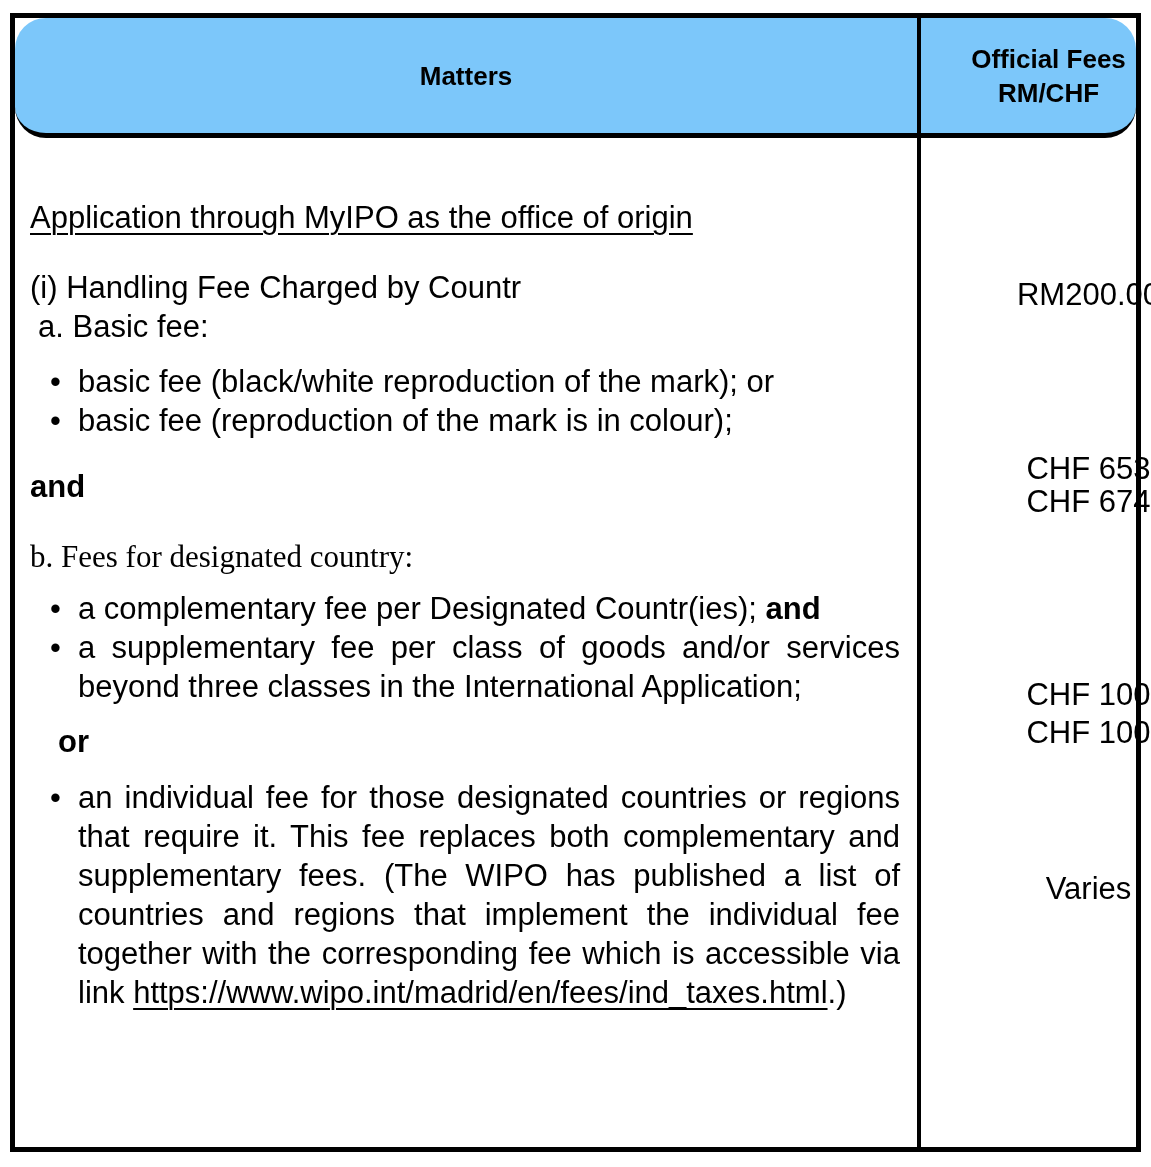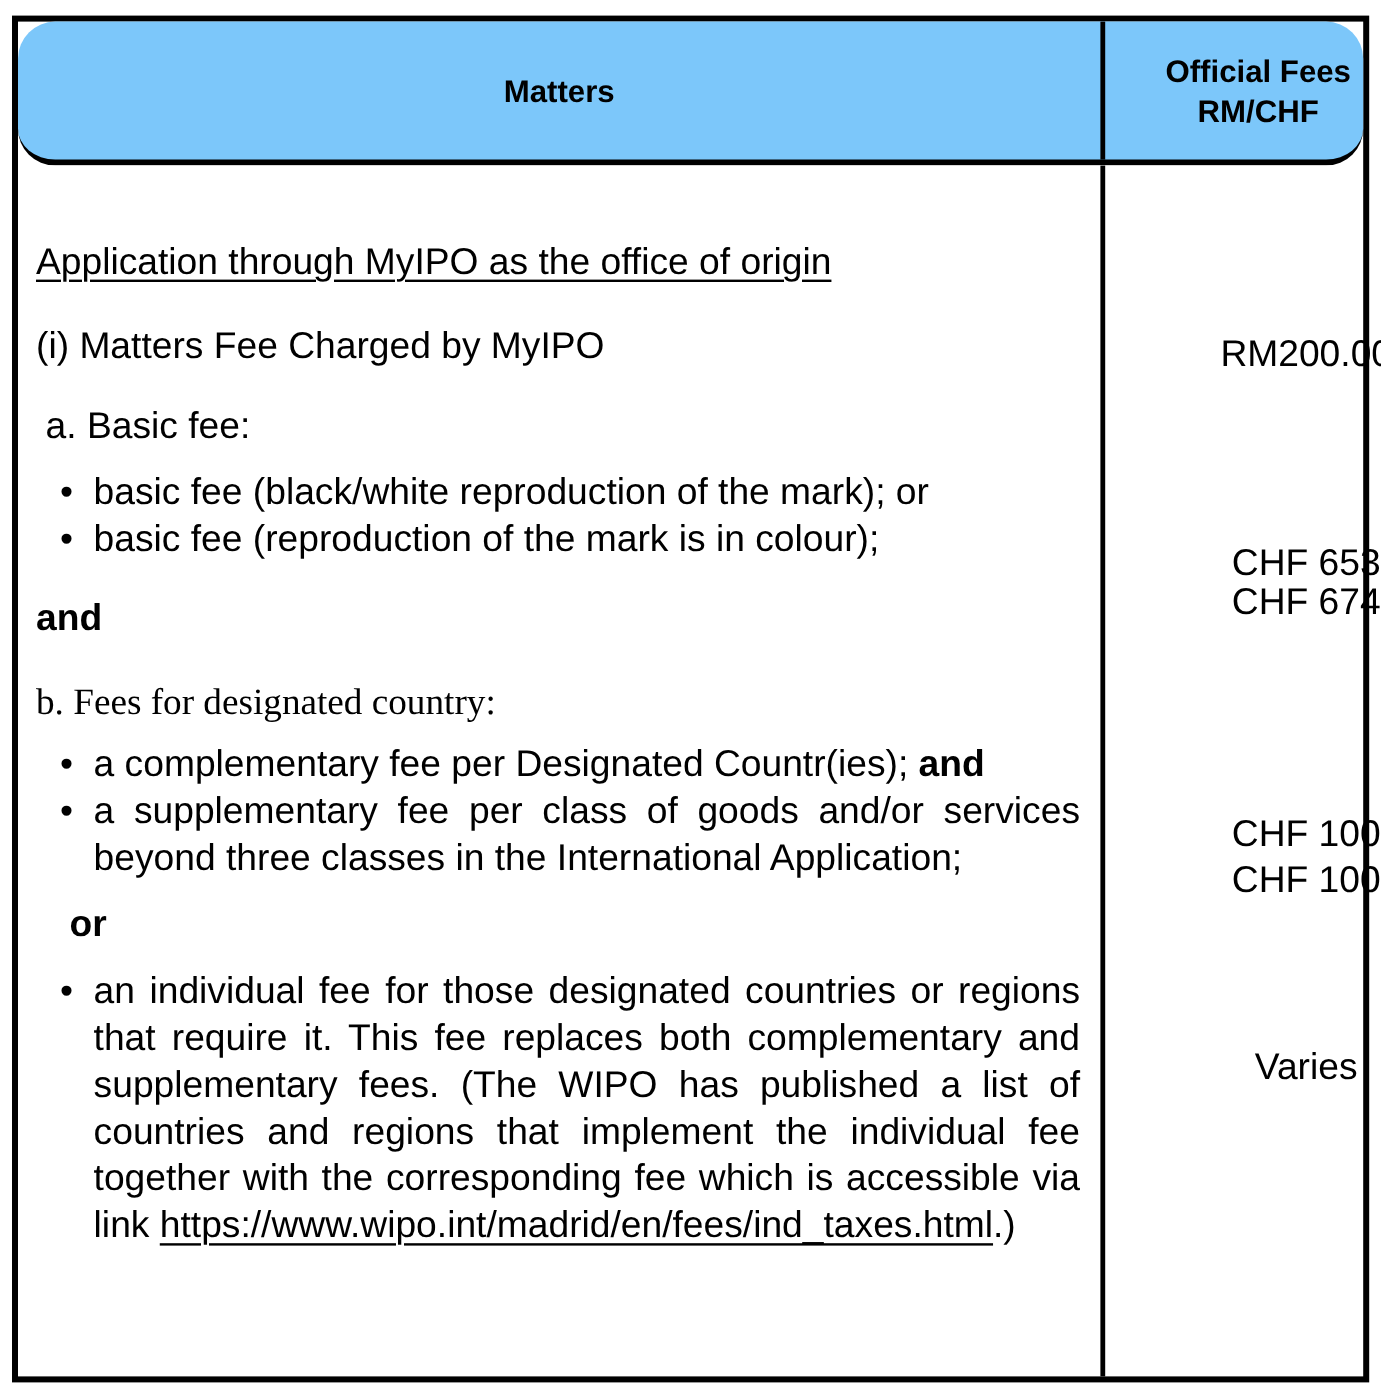--- a/index.html
+++ b/index.html
@@ -40,21 +40,21 @@
   .fee-individual    { top: 731px; }
 
   .sec-title {
     margin-top: 60px;
     text-decoration: underline;
     text-underline-offset: 5px;
     text-decoration-thickness: 2px;
   }
   .item-i  { margin-top: 31px; }
   .item-ii { margin-top: 14px; }
-  .sub-a   { margin-top: 28px; margin-left: 8px; }
+  .sub-a   { margin-left: 8px; }
   .list-a  { margin-top: 16px; }
   .and     { margin-top: 27px; font-weight: bold; }
   .sub-b   { margin-top: 31px; font-family: Liberation Serif, serif; }
   .list-b  { margin-top: 13px; }
   .or      { margin-top: 16px; margin-left: 28px; font-weight: bold; }
   .list-c  { margin-top: 17px; }
 
   .bullet { display: flex; }
   .bullet .dot { width: 28px; margin-left: 20px; flex: none; }
   .bullet .txt { width: 822px; text-align: justify; }
@@ -80,21 +80,21 @@
       <span>Official Fees</span>
       <span>RM/CHF</span>
     </div>
   </div>
 
   <div class="tbody">
 
     <div class="col-left">
       <div class="sec-title">Application through MyIPO as the office of origin</div>
 
-      <div class="item-i">(i) Matters Fee Charged by MyIPO</div>
+      <div class="item-i">(i) Handling Fee Charged by Countr</div>
 
       <div class="sub-a">a. Basic fee:</div>
 
       <div class="list-a">
         <div class="bullet">
           <span class="dot">•</span>
           <div class="txt single">basic fee (black/white reproduction of the mark); or</div>
         </div>
         <div class="bullet">
           <span class="dot">•</span>

